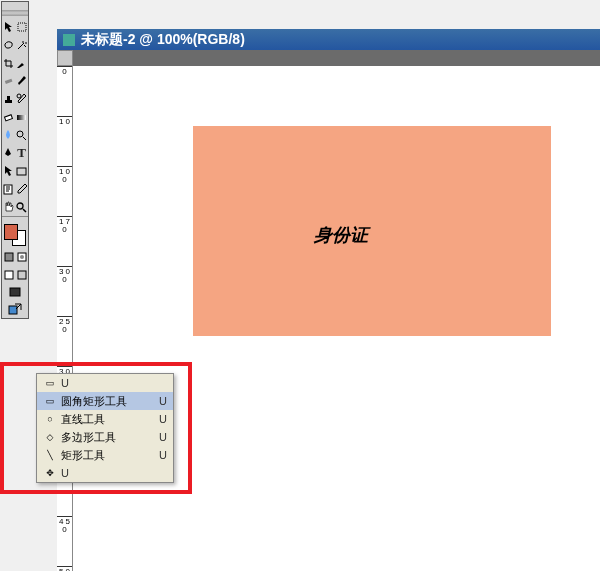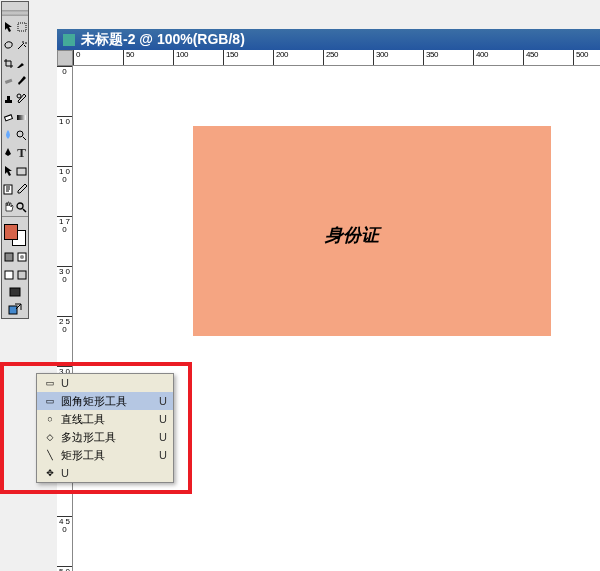--- a/index.html
+++ b/index.html
@@ -8,21 +8,21 @@
 .window { position: absolute; left: 57px; top: 29px; width: 543px; height: 542px; background: #6b6b6b; }
 .titlebar { height: 21px; background: linear-gradient(#3a6ea5, #2456a0); display: flex; align-items: center; padding-left: 6px; color: #fff; font-weight: bold; font-size: 14px; }
 .titlebar .icon { width: 12px; height: 12px; background: #4a9; margin-right: 6px; }
 .ruler-corner { position: absolute; left: 0; top: 21px; width: 16px; height: 16px; background: #c8c8c8; border: 1px solid #888; }
 .ruler-h { position: absolute; left: 16px; top: 21px; height: 16px; right: 0; background: #fff; border-bottom: 1px solid #888; font-size: 8px; letter-spacing: -0.5px; overflow: hidden; white-space: nowrap; }
 .ruler-h span { display: inline-block; width: 50px; border-left: 1px solid #333; padding-left: 2px; height: 16px; line-height: 10px; }
 .ruler-v { position: absolute; left: 0; top: 37px; width: 16px; bottom: 0; background: #fff; border-right: 1px solid #888; font-size: 8px; }
 .ruler-v span { display: block; height: 50px; border-top: 1px solid #333; line-height: 8px; padding-top: 1px; text-align: center; word-break: break-all; }
 .canvas-area { position: absolute; left: 16px; top: 37px; right: 0; bottom: 0; background: #fff; }
 .canvas-rect { position: absolute; left: 120px; top: 60px; width: 358px; height: 210px; background: #f5a582; }
-.canvas-text { position: absolute; left: 252px; top: 157px; font-weight: bold; font-style: italic; font-size: 18px; font-family: "KaiTi","SimSun",serif; }
+.canvas-text { position: absolute; left: 241px; top: 157px; font-weight: bold; font-style: italic; font-size: 18px; font-family: "KaiTi","SimSun",serif; }
 
 .toolbox { position: absolute; left: 1px; top: 1px; width: 28px; background: #d4d4d4; border: 1px solid #5a5a5a; padding-top: 8px; }
 .tb-handle { height: 6px; background: linear-gradient(#999,#ccc,#999); margin-bottom: 2px; }
 .tool-grid { display: grid; grid-template-columns: 13px 13px; }
 .tool { width: 13px; height: 18px; display: flex; align-items: center; justify-content: center; font-size: 10px; color: #222; cursor: pointer; position: relative; }
 .tool.wide { width: 26px; grid-column: 1 / 3; }
 .sw-row { display:flex; padding:2px; }
 .swatch-fg { width:16px; height:16px; background:#d4634a; border:1px solid #000; position:relative; z-index:2; }
 .swatch-bg { width:16px; height:16px; background:#fff; border:1px solid #000; margin-left:-6px; margin-top:6px; }
 .bottom-tools { display:grid; grid-template-columns:13px 13px; }
@@ -204,21 +204,20 @@
       </div>
   </div>
 </div>
 
 <div class="window">
   <div class="titlebar">
     <span class="icon"></span>
     <span>未标题-2 @ 100%(RGB/8)</span>
   </div>
   <div class="ruler-corner"></div>
-  <div class="ruler-h" id="rh"><span>0</span><span>50</span><span>100</span><span>150</span><span>200</span><span>250</span><span>300</span><span>350</span><span>400</span><span>450</span><span>500</span></div>
   <div class="ruler-v" id="rv">
       <span>0</span>
       <span>1
 0</span>
       <span>1
 0
 0</span>
       <span>1
 7
 0</span>

